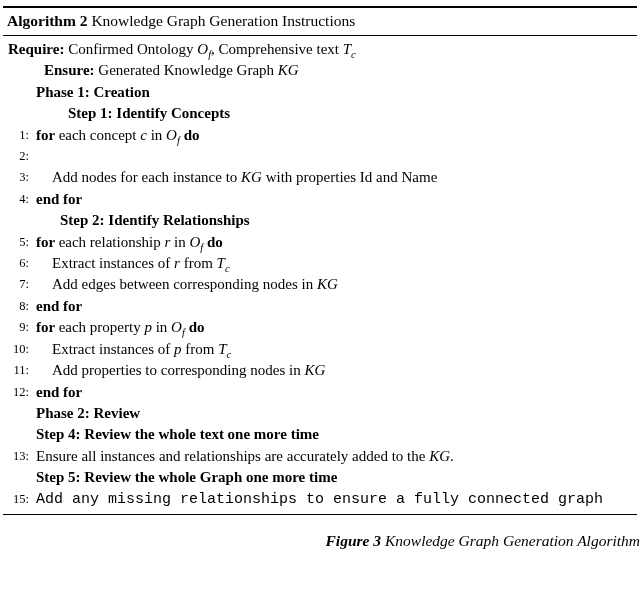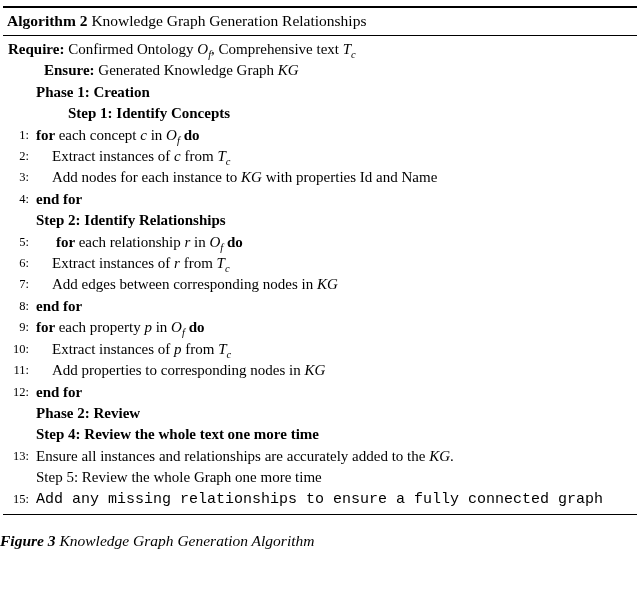--- a/index.html
+++ b/index.html
@@ -48,35 +48,35 @@
   }
   .row.full {
     padding-left: 1px;
   }
   .content sub {
     font-size: 70%;
     line-height: 0;
   }
   .caption {
     margin-top: 17px;
-    text-align: left;
+    text-align: right;
     font-size: 15.5px;
     font-style: italic;
   }
   .caption .label {
     font-weight: bold;
   }
 </style>
 </head>
 <body>
 
 <div class="algorithm">
   <div class="rule-thick"></div>
   <div class="algo-title">
-    <span class="b">Algorithm 2</span><span> Knowledge Graph Generation Relationships</span>
+    <span class="b">Algorithm 2</span><span> Knowledge Graph Generation Instructions</span>
   </div>
   <div class="rule-thin"></div>
   <div class="algo-body">
       <div class="row full">
         <span class="content" style="padding-left: 0px; text-align: center;"><span style="font-weight: bold;">Require: </span><span>Confirmed Ontology </span><span style="font-style: italic;">O</span><sub style="font-style: italic;">f</sub><span>, Comprehensive text </span><span style="font-style: italic;">T</span><sub style="font-style: italic;">c</sub></span>
       </div>
       <div class="row full">
         <span class="content" style="padding-left: 0px;"><span style="font-weight: bold; margin-left: 36px;">Ensure: </span><span>Generated Knowledge Graph </span><span style="font-style: italic;">KG</span></span>
       </div>
       <div class="row">
@@ -86,37 +86,36 @@
       <div class="row">
         <span class="num"></span>
         <span class="content" style="padding-left: 0px; margin-left: 32px;"><span style="font-weight: bold;">Step 1: Identify Concepts</span></span>
       </div>
       <div class="row">
         <span class="num">1:</span>
         <span class="content" style="padding-left: 0px;"><span style="font-weight: bold;">for </span><span>each concept </span><span style="font-style: italic;">c</span><span> in </span><span style="font-style: italic;">O</span><sub style="font-style: italic;">f</sub><span> </span><span style="font-weight: bold;">do</span></span>
       </div>
       <div class="row">
         <span class="num">2:</span>
-        <span class="content" style="padding-left: 16px;"><span>Extract instances of </span><span style="font-style: italic;">c</span><span> from </span><span style="font-style: italic;">T</span><sub style="font-style: italic;">c</sub></span>
       </div>
       <div class="row">
         <span class="num">3:</span>
         <span class="content" style="padding-left: 16px;"><span>Add nodes for each instance to </span><span style="font-style: italic;">KG</span><span> with properties Id and Name</span></span>
       </div>
       <div class="row">
         <span class="num">4:</span>
         <span class="content" style="padding-left: 0px;"><span style="font-weight: bold;">end for</span></span>
       </div>
       <div class="row">
         <span class="num"></span>
-        <span class="content" style="padding-left: 0px;"><span style="font-weight: bold;">Step 2: Identify Relationships</span></span>
+        <span class="content" style="padding-left: 0px; margin-left: 24px;"><span style="font-weight: bold;">Step 2: Identify Relationships</span></span>
       </div>
       <div class="row">
         <span class="num">5:</span>
-        <span class="content" style="padding-left: 0px; margin-left: 20px;"><span style="font-weight: bold;">for </span><span>each relationship </span><span style="font-style: italic;">r</span><span> in </span><span style="font-style: italic;">O</span><sub style="font-style: italic;">f</sub><span> </span><span style="font-weight: bold;">do</span></span>
+        <span class="content" style="padding-left: 0px;"><span style="font-weight: bold;">for </span><span>each relationship </span><span style="font-style: italic;">r</span><span> in </span><span style="font-style: italic;">O</span><sub style="font-style: italic;">f</sub><span> </span><span style="font-weight: bold;">do</span></span>
       </div>
       <div class="row">
         <span class="num">6:</span>
         <span class="content" style="padding-left: 16px;"><span>Extract instances of </span><span style="font-style: italic;">r</span><span> from </span><span style="font-style: italic;">T</span><sub style="font-style: italic;">c</sub></span>
       </div>
       <div class="row">
         <span class="num">7:</span>
         <span class="content" style="padding-left: 16px;"><span>Add edges between corresponding nodes in </span><span style="font-style: italic;">KG</span></span>
       </div>
       <div class="row">
@@ -149,21 +148,21 @@
       <div class="row">
         <span class="num"></span>
         <span class="content" style="padding-left: 0px;"><span style="font-weight: bold;">Step 4: Review the whole text one more time</span></span>
       </div>
       <div class="row">
         <span class="num">13:</span>
         <span class="content" style="padding-left: 0px;"><span>Ensure all instances and relationships are accurately added to the </span><span style="font-style: italic;">KG</span><span>.</span></span>
       </div>
       <div class="row">
         <span class="num"></span>
-        <span class="content" style="padding-left: 0px;"><span style="font-weight: normal;">Step 5: Review the whole Graph one more time</span></span>
+        <span class="content" style="padding-left: 0px;"><span style="font-weight: bold;">Step 5: Review the whole Graph one more time</span></span>
       </div>
       <div class="row">
         <span class="num">15:</span>
         <span class="content" style="padding-left: 0px; font-family: Liberation Mono, monospace;"><span>Add any missing relationships to ensure a fully connected graph</span></span>
       </div>
     </div>
   <div class="rule-thin"></div>
 </div>
 
 <div class="caption">

